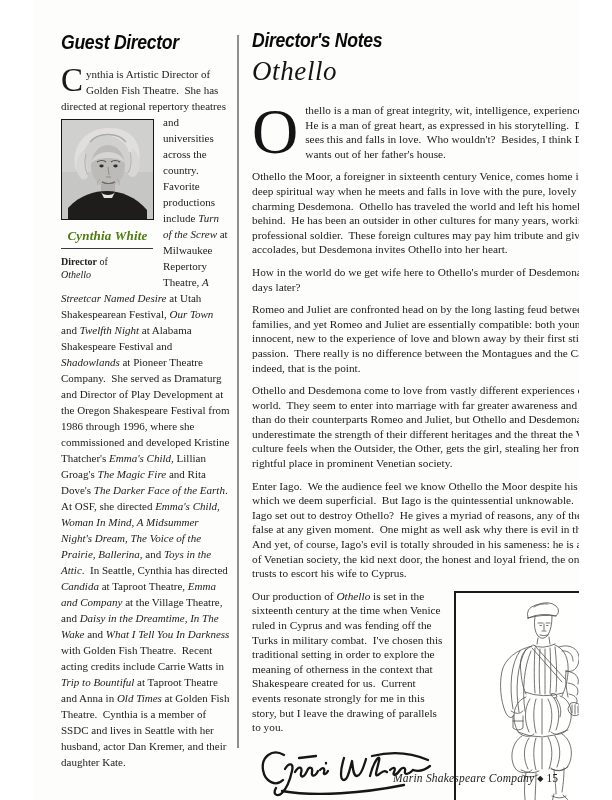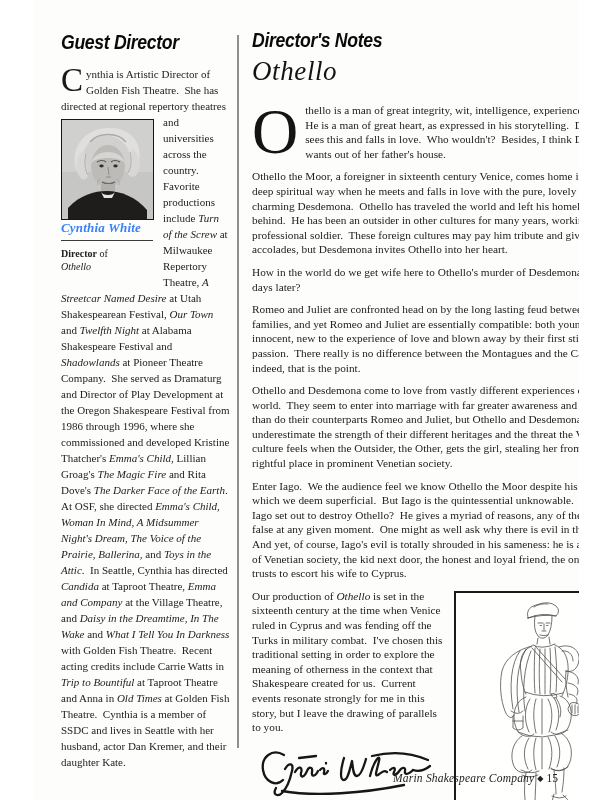--- a/index.html
+++ b/index.html
@@ -34,21 +34,21 @@
   }
   .photo-block {
     float:left; width:93px; margin:5px 9px 2px 0; display:block; white-space:normal;
   }
   .photo {
     display:block; width:93px; height:101px; border:1px solid #161616; background:#c9c9c7;
   }
   .photo svg { display:block; }
   .photo-caption {
     display:block; font-weight:bold; font-style:italic; font-size:13px;
-    margin-top:0; color:#3b82f6; letter-spacing:0.2px;
+    margin-top:8px; color:#4d7c0f; letter-spacing:0.2px;text-align:center;
   }
   .caption-rule { display:block; border-top:1px solid #3c3a38; margin:4px 0 6px 0; width:92px; }
   .role { display:block; font-size:10px; line-height:13px; color:#242220; }
   .role b { font-weight:bold; }
   .role i { font-style:italic; }
   
   .divider { position:absolute; left:204px; top:35px; width:2px; height:713px; background:#8f8f8f; }
   
   .col-right { position:absolute; left:219px; top:29px; width:378px; }
   .right-body { margin-top:17px; }

